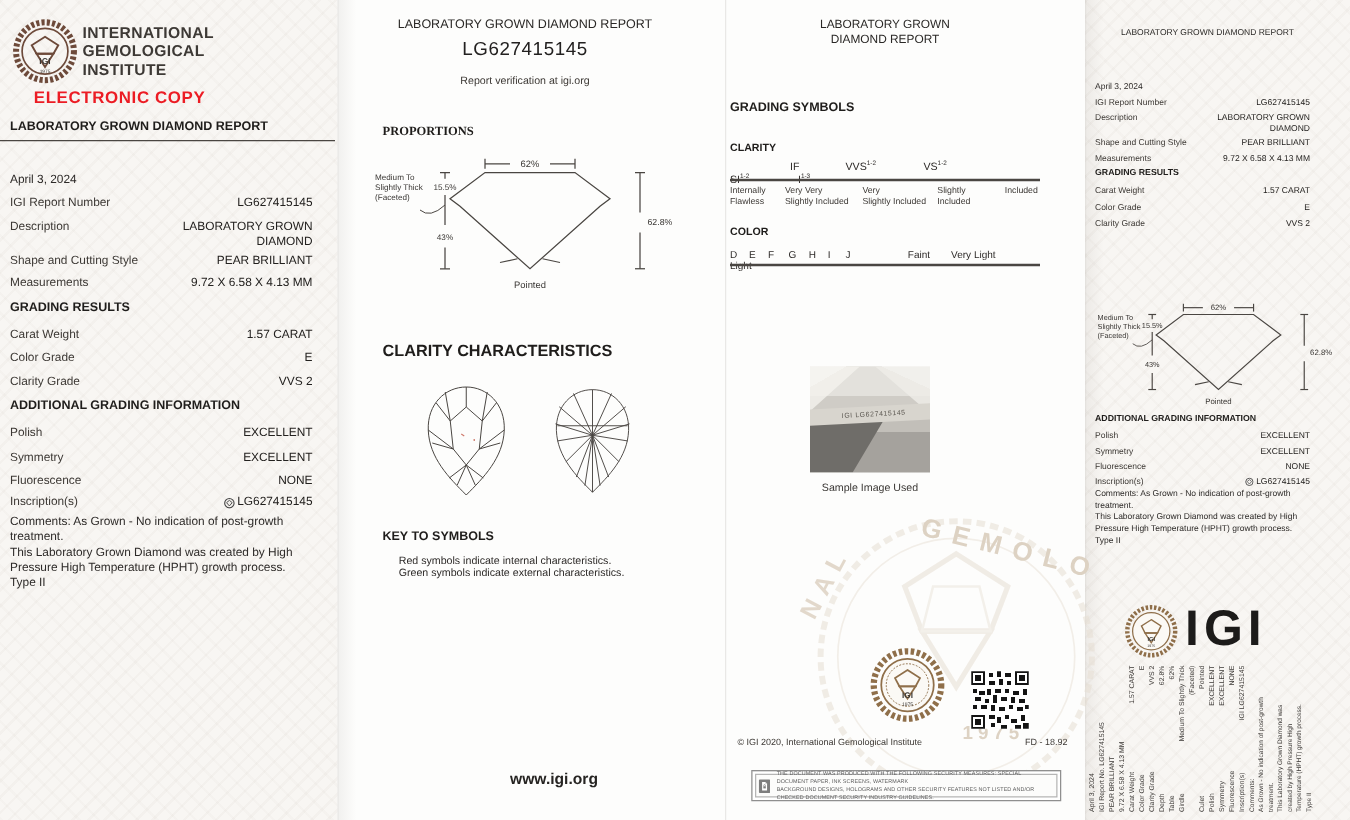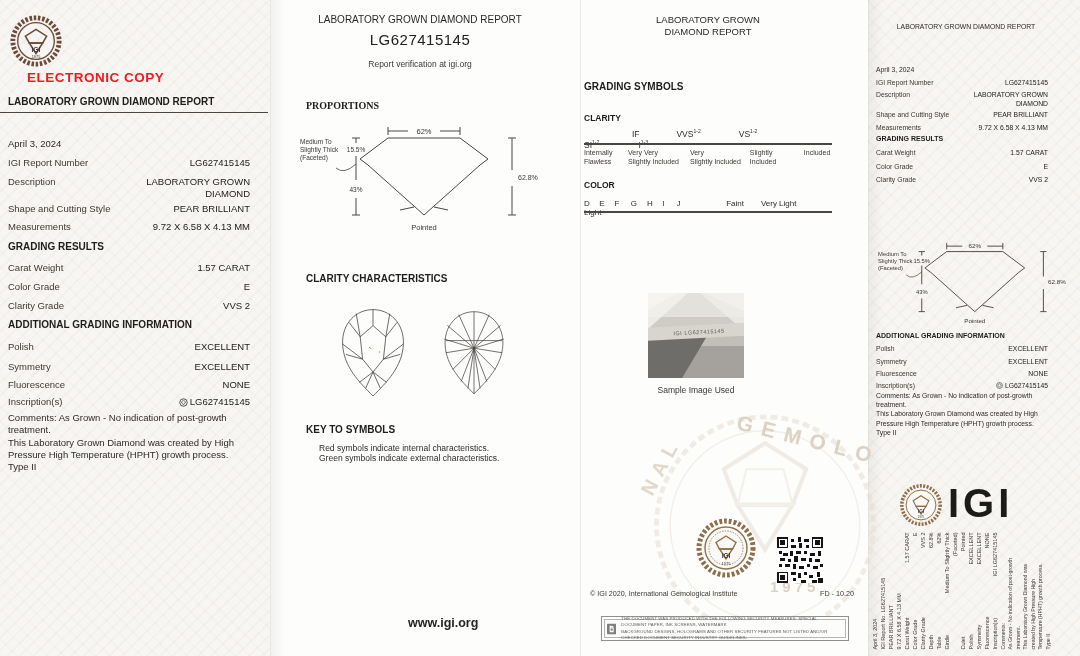--- a/index.html
+++ b/index.html
@@ -69,20 +69,25 @@
   <div class="abs" style="left:770px;top:578px;font-size:15px;letter-spacing:4px;color:#ddd2c3;font-weight:bold;">1975</div>
 
   <svg class="abs" style="left:9px;top:13px;" width="54" height="56" viewBox="0 0 56 56">
     <circle cx="28" cy="28" r="24" fill="none" stroke="#6d4a3a" stroke-width="5" stroke-dasharray="2.6 1.8"></circle>
     <circle cx="28" cy="28" r="19" fill="none" stroke="#6d4a3a" stroke-width="1.4"></circle>
     <polygon points="28,16 39,23 35,30 21,30 17,23" fill="none" stroke="#6d4a3a" stroke-width="1.6"></polygon>
     <polygon points="21,30 35,30 28,41" fill="none" stroke="#6d4a3a" stroke-width="1.6"></polygon>
     <text x="28" y="39" text-anchor="middle" font-size="7" font-weight="bold" fill="#6d4a3a">IGI</text>
     <text x="28" y="46" text-anchor="middle" font-size="4" fill="#6d4a3a">1975</text>
   </svg>
+  <div class="abs" style="left:66px;top:19px;font-size:12.5px;font-weight:bold;line-height:1.2;color:#3d3935;letter-spacing:0.3px;">
+    <div>INTERNATIONAL</div>
+    <div>GEMOLOGICAL</div>
+    <div>INSTITUTE</div>
+  </div>
   <div class="abs red" style="left:27px;top:70px;font-size:13.5px;font-weight:bold;letter-spacing:0.5px;">ELECTRONIC COPY</div>
 
   <div class="sec" style="left:8px;top:96px;font-size:10px;">LABORATORY GROWN DIAMOND REPORT</div>
   <div class="hline" style="left:0;top:112px;width:268px;"></div>
 
   <div class="abs f95" style="left:8px;top:138px;">April 3, 2024</div>
 
   <div class="row f95" style="left:8px;top:157px;width:242px;">
     <span class="lbl">IGI Report Number</span>
     <span class="val">LG627415145</span>
@@ -173,21 +178,21 @@
     <text x="126" y="15.5" text-anchor="middle" font-size="7.5">62%</text>
     <text x="58" y="34" text-anchor="middle" font-size="6.5">15.5%</text>
     <text x="58" y="74" text-anchor="middle" font-size="6.5">43%</text>
     <text x="220" y="62" text-anchor="start" font-size="7">62.8%</text>
     <text x="2" y="26" font-size="6.5">Medium To</text>
     <text x="2" y="34" font-size="6.5">Slightly Thick</text>
     <text x="2" y="42" font-size="6.5">(Faceted)</text>
     <text x="126" y="112" text-anchor="middle" font-size="7.5">Pointed</text>
   </svg>
 
-  <div class="sec" style="left:306px;top:273px;font-size:10px;">CLARITY CHARACTERISTICS</div>
+  <div class="sec" style="left:306px;top:273px;font-size:13px;">CLARITY CHARACTERISTICS</div>
 
   <svg class="abs" style="left:333px;top:298px;" width="80" height="108" viewBox="0 0 100 122">
     <g stroke="#4a4642" stroke-width="1" fill="none">
       <path d="M50,116 C33,99 13,79 12,51 C11,25 29,8 50,8 C71,8 89,25 88,51 C87,79 67,99 50,116 Z"></path>
       <polygon points="50,28 34,42 37,70 50,86 63,70 66,42"></polygon>
       <line x1="50" y1="8" x2="50" y2="28"></line>
       <line x1="29" y1="13" x2="34" y2="42"></line>
         <line x1="71" y1="13" x2="66" y2="42"></line>
       <line x1="12" y1="51" x2="37" y2="70"></line>
         <line x1="88" y1="51" x2="63" y2="70"></line>
@@ -344,21 +349,21 @@
         <rect x="1" y="23" width="5" height="5"></rect>
       </g>
     <g fill="#141414">
         <rect x="2" y="2" width="3" height="3"></rect>
         <rect x="24" y="2" width="3" height="3"></rect>
         <rect x="2" y="24" width="3" height="3"></rect>
       </g>
   </svg>
 
   <div class="abs" style="left:590px;top:589px;font-size:7.2px;color:#3c3834;">© IGI 2020, International Gemological Institute</div>
-  <div class="abs" style="left:820px;top:589px;font-size:7.2px;color:#3c3834;">FD - 10.20</div>
+  <div class="abs" style="left:820px;top:589px;font-size:7.2px;color:#3c3834;">FD - 18.92</div>
 
   <div class="abs" style="left:601px;top:616px;width:248px;height:25px;border:1px solid #8f8f8f;
        box-shadow:inset 0 0 0 2px #ffffff, inset 0 0 0 3px #b5b5b5;background:#fcfcfb;
        display:flex;align-items:center;gap:5px;padding:0 5px;box-sizing:border-box;">
     <svg width="14" height="16" viewBox="0 0 14 16">
       <rect x="0" y="0" width="14" height="16" rx="1.5" fill="#7e7e7e"></rect>
       <path d="M4,3 h4 l2,2 v8 h-6 z" fill="#fff"></path>
       <path d="M8,3 v2 h2 z" fill="#c9c9c9"></path>
       <rect x="5.5" y="8" width="3" height="2.6" fill="#7e7e7e"></rect>
       <path d="M6,8 v-1 a1,1 0 0 1 2,0 v1" stroke="#7e7e7e" stroke-width="0.8" fill="none"></path>

